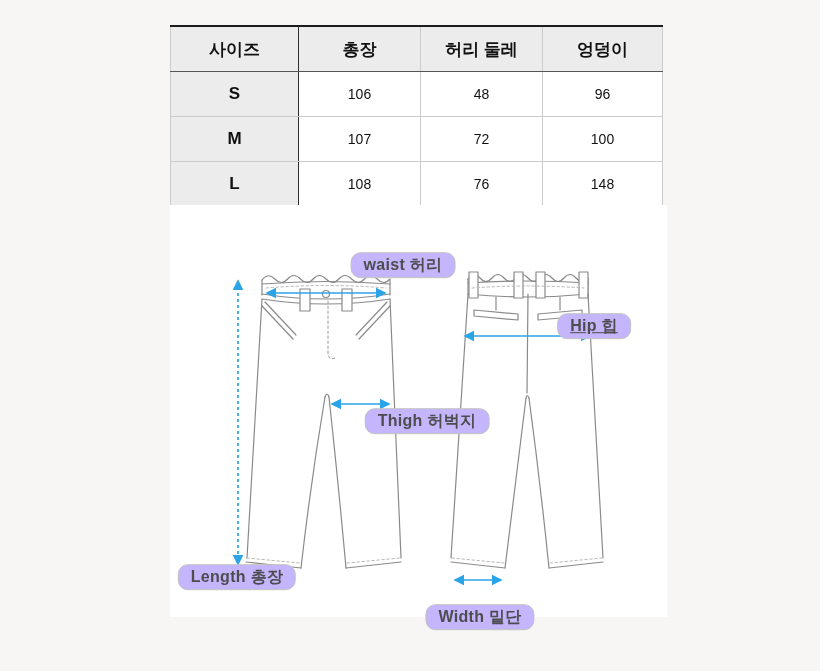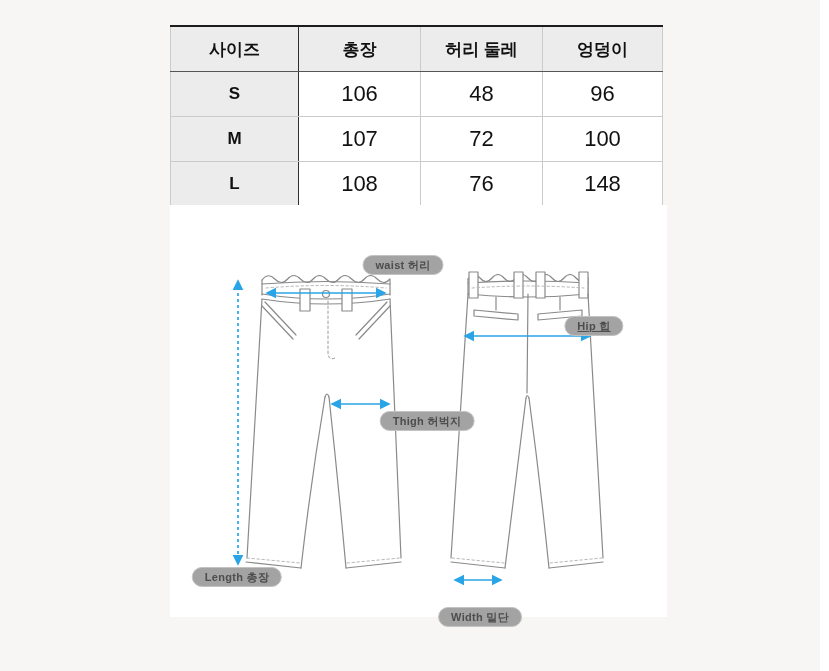--- a/index.html
+++ b/index.html
@@ -34,39 +34,39 @@
     border-bottom:1px solid #555;
     border-top:none;
   }
   .size-table td:first-child{
     background:#ececec;
     font-weight:bold;font-size:17px;
   }
   .size-table th:first-child,.size-table td:first-child{
     border-right:1px solid #2f2f2f;
   }
-  .size-table td{font-size:22px;}
+  .size-table td{font-size:14px;}
   .col-size{width:128px;} .col-len{width:122px;}
   .col-waist{width:122px;} .col-hip{width:120px;}
 
   
   .diagram-box{
     position:absolute;left:170px;top:205px;
     width:497px;height:412px;
     background:#ffffff;
   }
   .diagram-box svg{position:absolute;left:0;top:0;}
   .pill{
     position:absolute;
     transform:translate(-50%,-50%);
-    background:#a3a3a3;
+    background:#c4b5fd;
     border:1px solid #c3c3c3;
     border-radius:10px;
     padding:3px 12px;
-    font-size:11px;font-weight:bold;color:#4d4d4d;
+    font-size:16px;font-weight:bold;color:#4d4d4d;
     letter-spacing:.3px;white-space:nowrap;
     line-height:1.1;
   }
   .pill-waist{left:233px;top:60px;}
   .pill-hip{left:424px;top:121px;text-decoration:underline;}
   .pill-thigh{left:257px;top:216px;}
   .pill-length{left:67px;top:372px;}
   .pill-width{left:310px;top:412px;text-align:right;}
 </style>
 </head>

